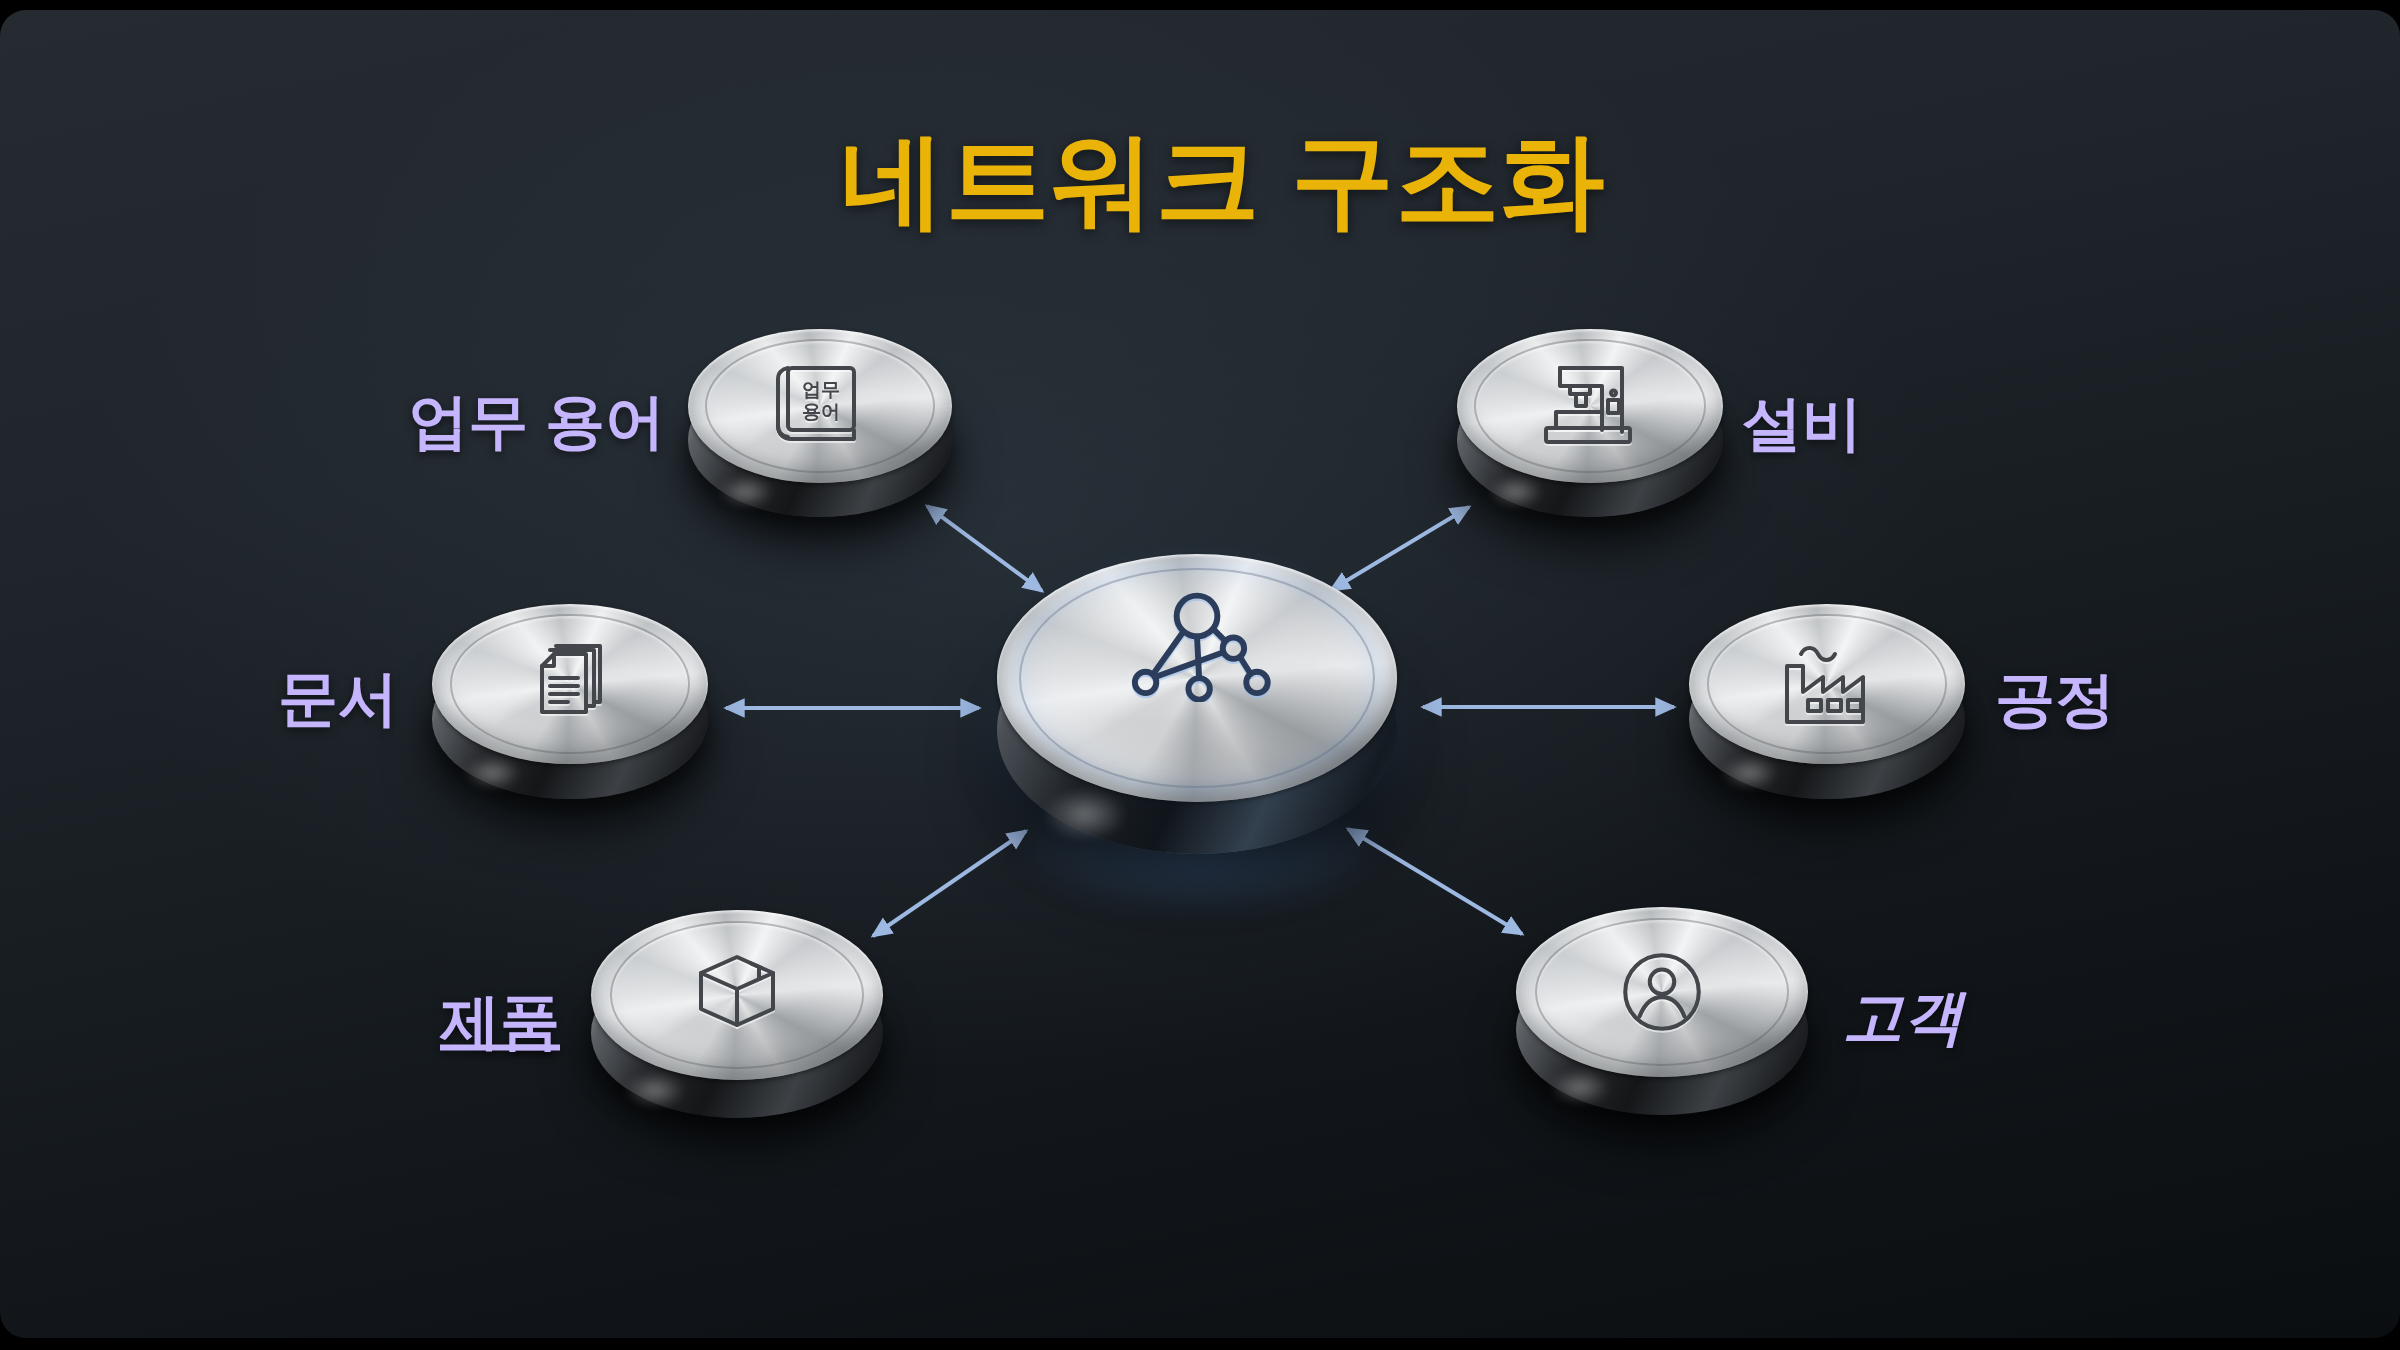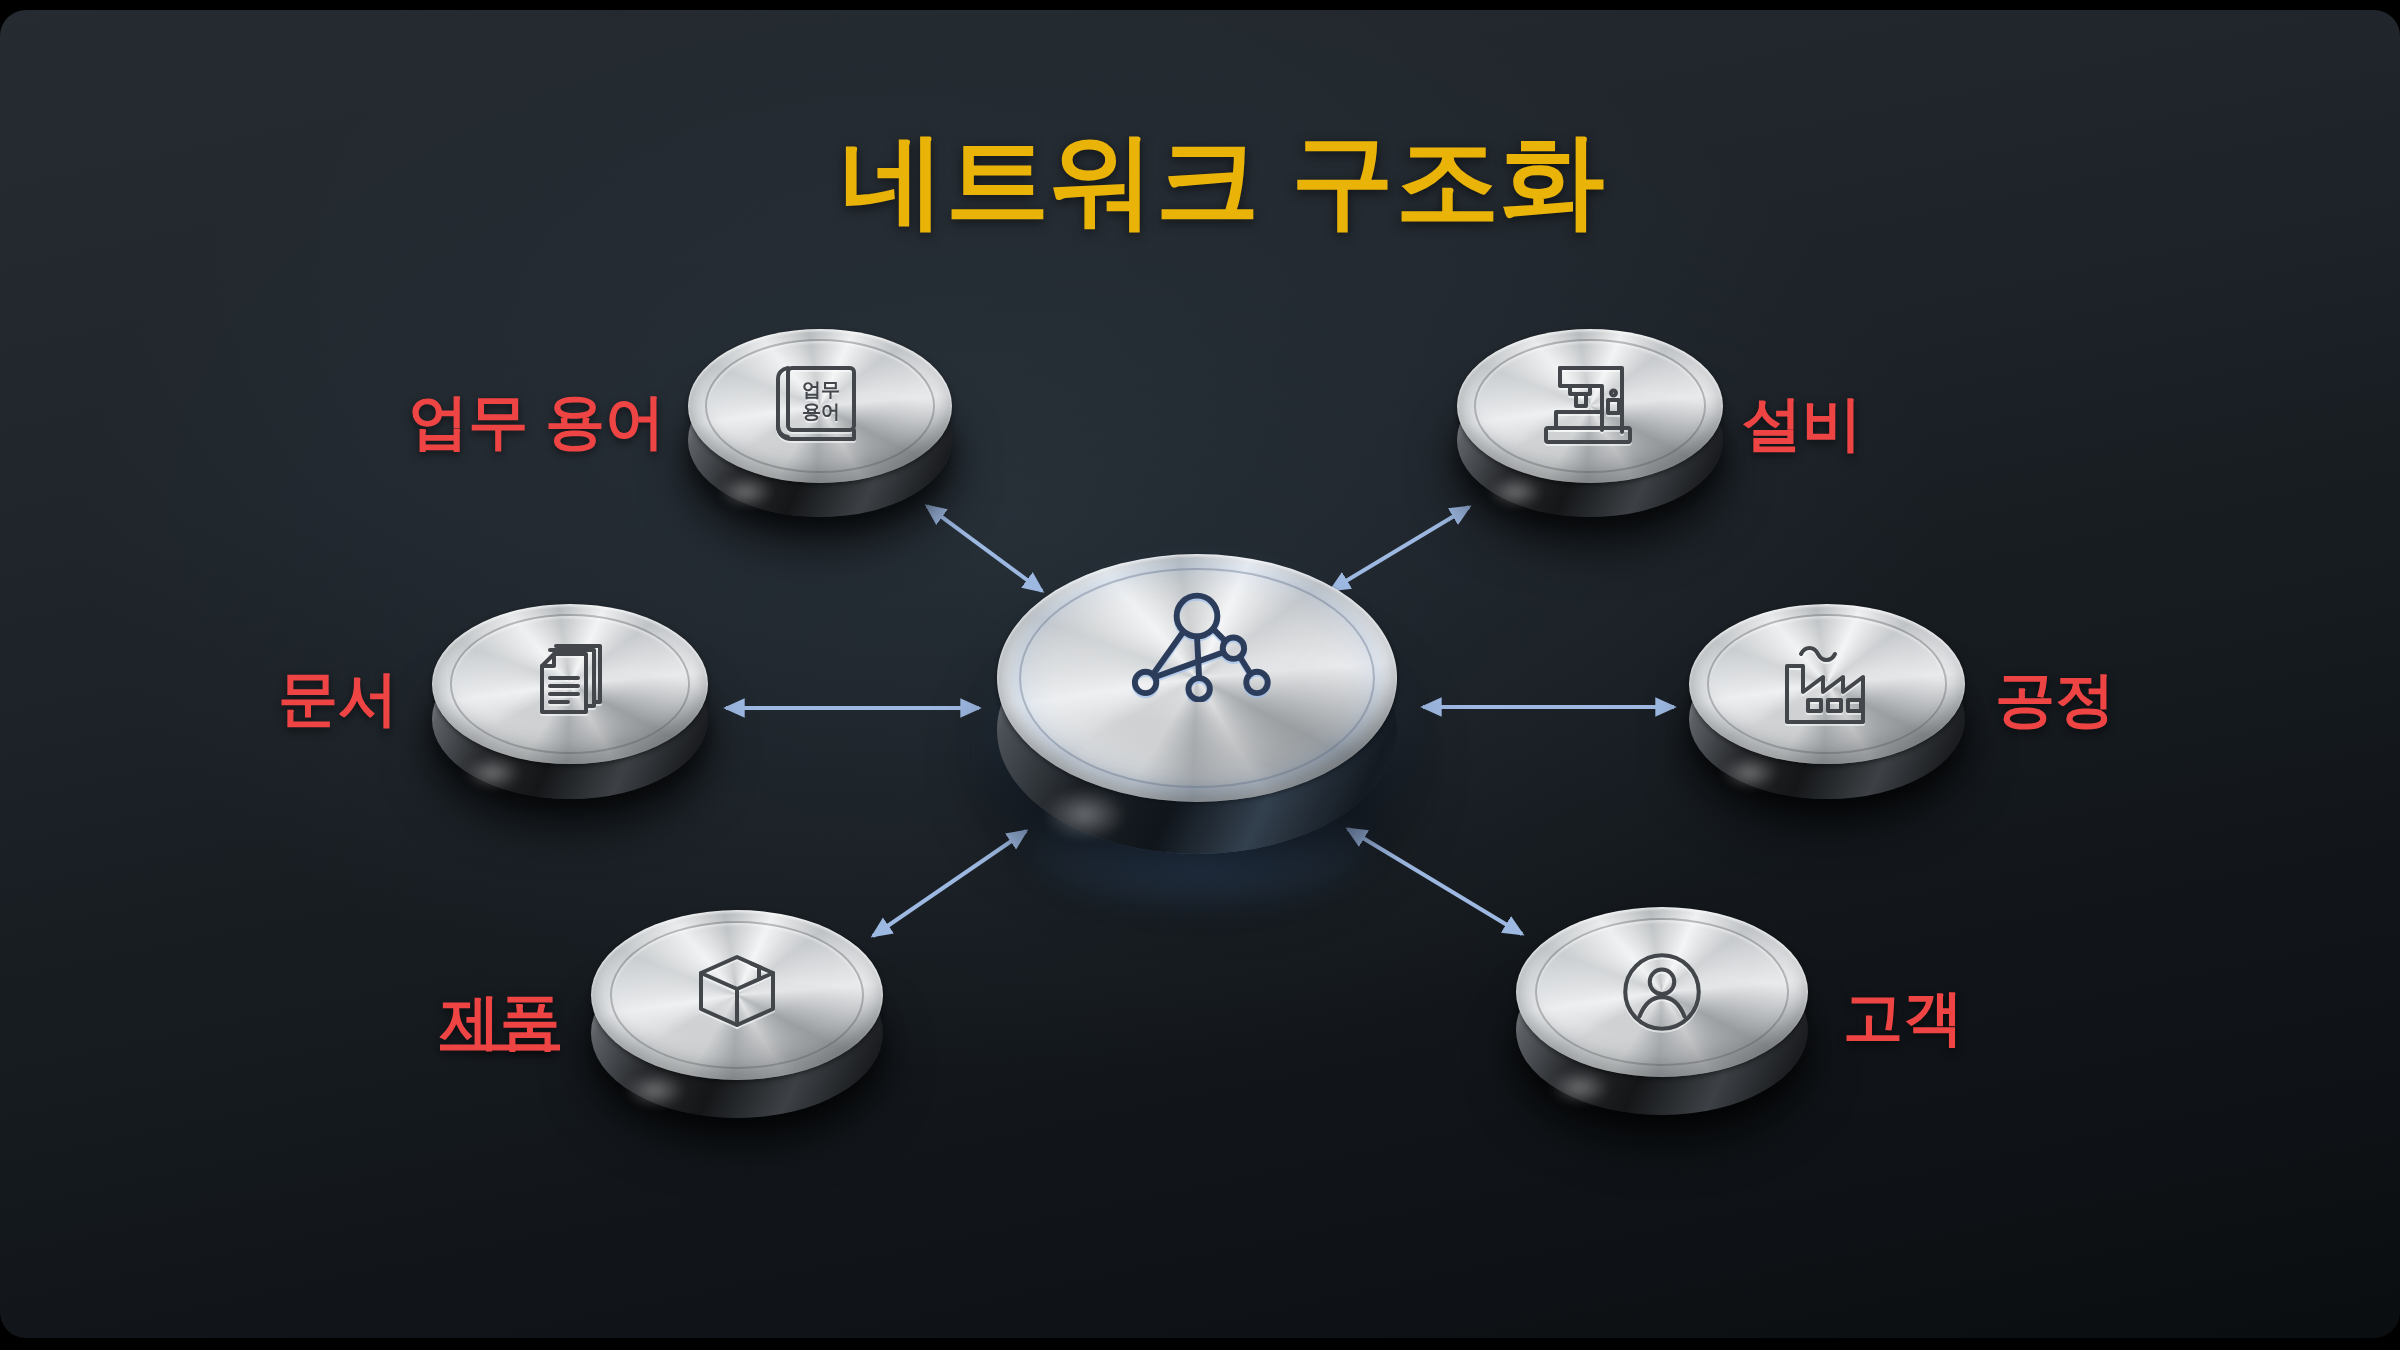--- a/index.html
+++ b/index.html
@@ -63,21 +63,21 @@
   .book-text { font-size:19px; font-weight:700; text-anchor:middle;
     font-family:"Liberation Sans", sans-serif; stroke:none; }
   .book-text.sh { fill:rgba(255,255,255,0.55); }
   .book-text.mn { fill:#43474c; }
 
   .hub-label { position:absolute; left:50%; top:70.5%; transform:translate(-50%,-50%);
     font-size:52px; font-weight:700; color:#51627f; letter-spacing:3px; white-space:nowrap;
     text-shadow:0 2px 1px rgba(248,251,255,0.5), 0 -2px 3px rgba(13,23,43,0.55); }
 
   
-  .node-label { position:absolute; z-index:5; font-size:60px; font-weight:600; color:#ef4444;
+  .node-label { position:absolute; z-index:5; font-size:60px; font-weight:600; color:#c4b5fd;
     white-space:nowrap; text-shadow:0 3px 9px rgba(0,0,0,0.55); }
   .node-label.anchor-right { transform:translate(-100%,-50%); }
   .node-label.anchor-left  { transform:translate(0,-50%); }
 </style>
 </head>
 <body>
 
 <div class="stage">
   <div class="frame"></div>
 
@@ -239,14 +239,14 @@
         <use class="ink" href="#g-user"></use>
       </svg>
     </div>
   </div>
 
   <div class="node-label anchor-right" style="left:665px; top:422px;">업무 용어</div>
   <div class="node-label anchor-left" style="left:1742px; top:424px;">설비</div>
   <div class="node-label anchor-right" style="left:398px; top:699px;">문서</div>
   <div class="node-label anchor-left" style="left:1995px; top:700px;">공정</div>
   <div class="node-label anchor-right" style="left:560px; top:1022px;text-decoration:underline;">제품</div>
-  <div class="node-label anchor-left" style="left:1843px; top:1018px;">고객</div>
+  <div class="node-label anchor-left" style="left:1843px; top:1018px;font-style:italic;">고객</div>
 </div>
 
 </body></html>

